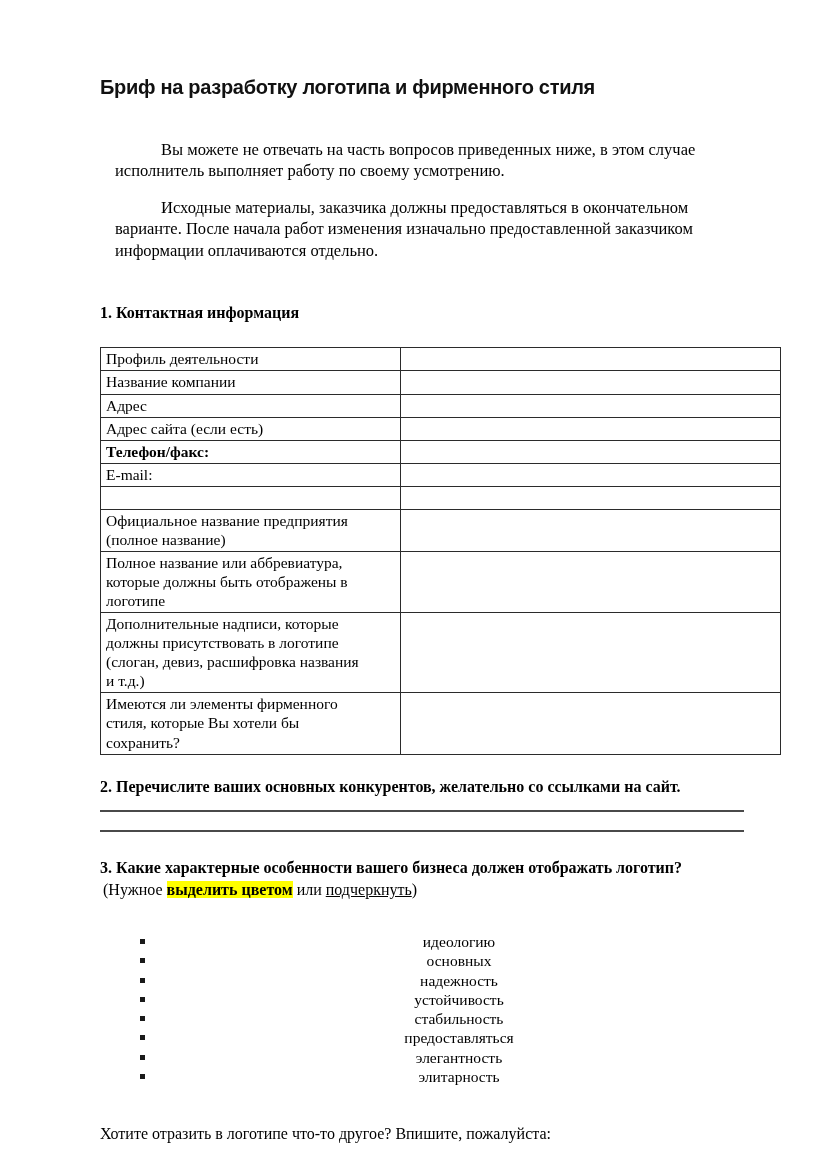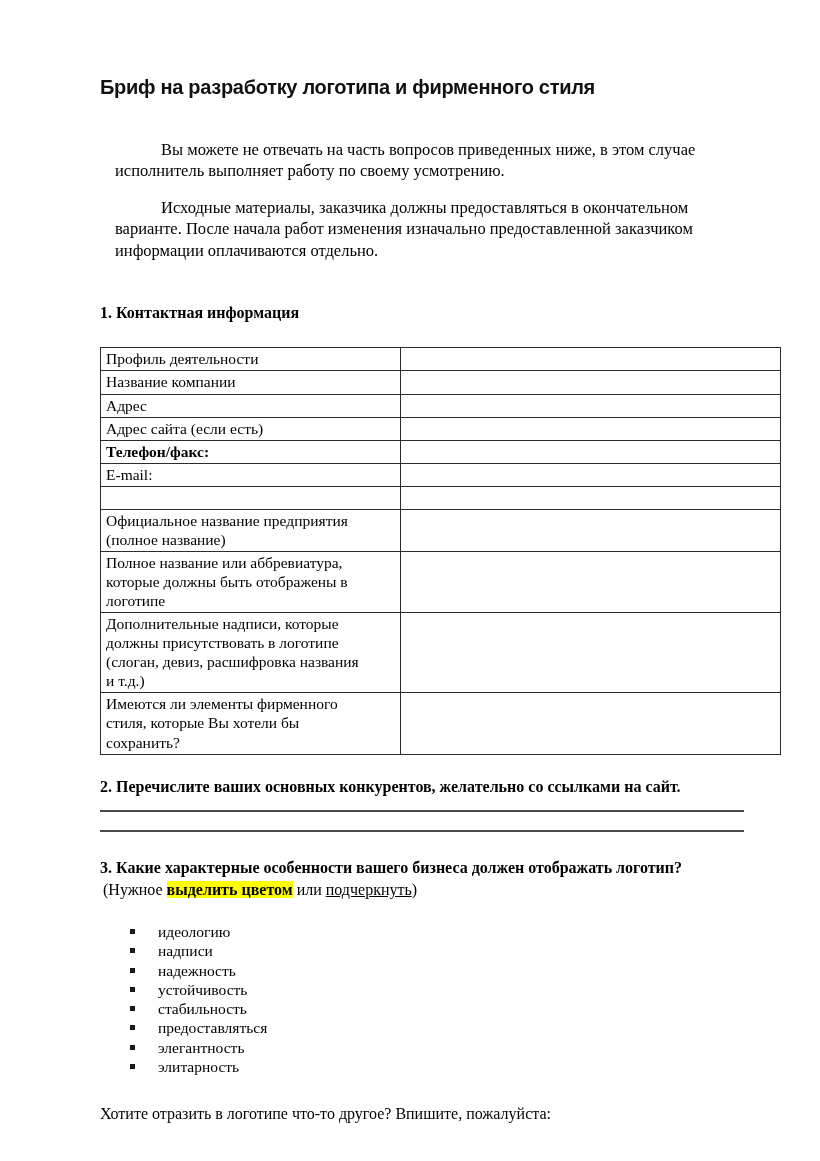--- a/index.html
+++ b/index.html
@@ -102,22 +102,23 @@
   }
   .hl {
     background: #ffff00;
     font-weight: bold;
   }
   .ul-text { text-decoration: underline; }
 
   
   ul.traits {
     list-style: none;
-    margin: 0;
+    margin: 10px;
     padding: 22px 0 0 0;
+    text-align: center;
   }
   ul.traits li {
     position: relative;
     font-size: 15.5px;
     line-height: 19.3px;
     padding-left: 58px;
     margin: 0;
   }
   ul.traits li .bullet {
     position: absolute;
@@ -236,21 +237,21 @@
       </div>
 
     <h2 class="section-heading sec3">3. Какие характерные особенности вашего бизнеса должен отображать логотип?</h2>
 
     <div class="sec3-sub">
       <span>(Нужное </span><span class="hl">выделить цветом</span><span> или </span><span class="ul-text">подчеркнуть</span><span>)</span>
     </div>
 
     <ul class="traits">
         <li><span class="bullet"></span><span>идеологию</span></li>
-        <li><span class="bullet"></span><span>надписи</span></li>
+        <li><span class="bullet"></span><span>основных</span></li>
         <li><span class="bullet"></span><span>надежность</span></li>
         <li><span class="bullet"></span><span>устойчивость</span></li>
         <li><span class="bullet"></span><span>стабильность</span></li>
         <li><span class="bullet"></span><span>предоставляться</span></li>
         <li><span class="bullet"></span><span>элегантность</span></li>
         <li><span class="bullet"></span><span>элитарность</span></li>
       </ul>
 
     <div class="closing">Хотите отразить в логотипе что-то другое? Впишите, пожалуйста:</div>
 

